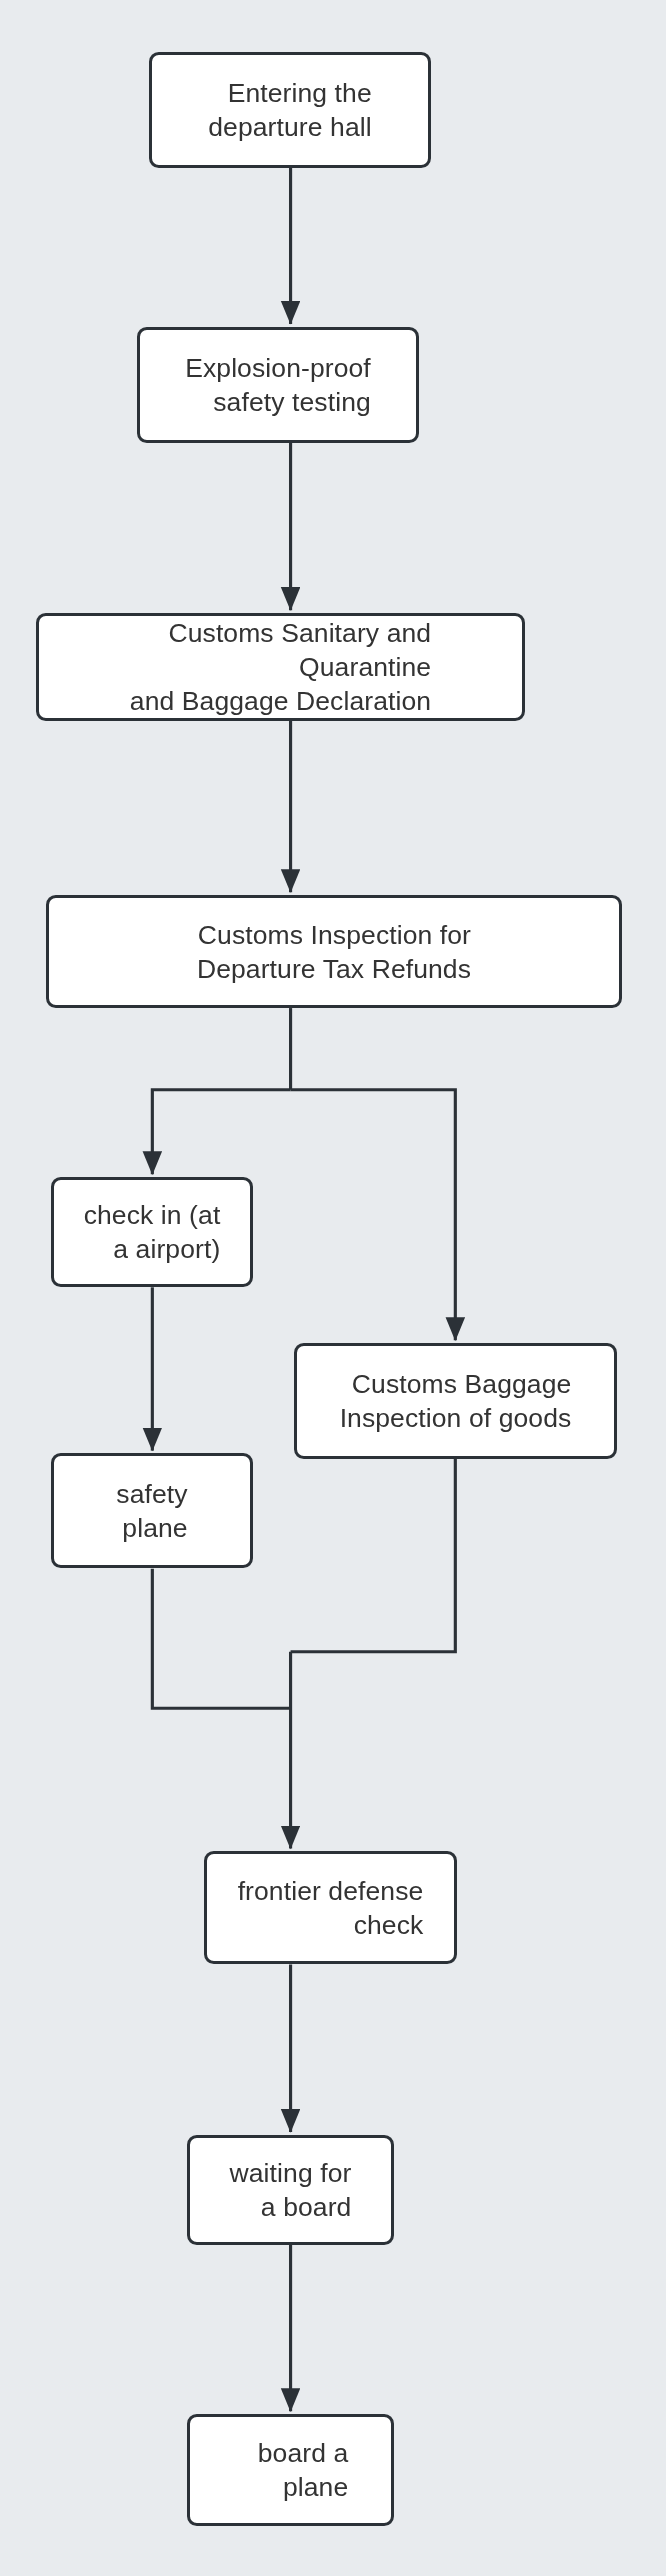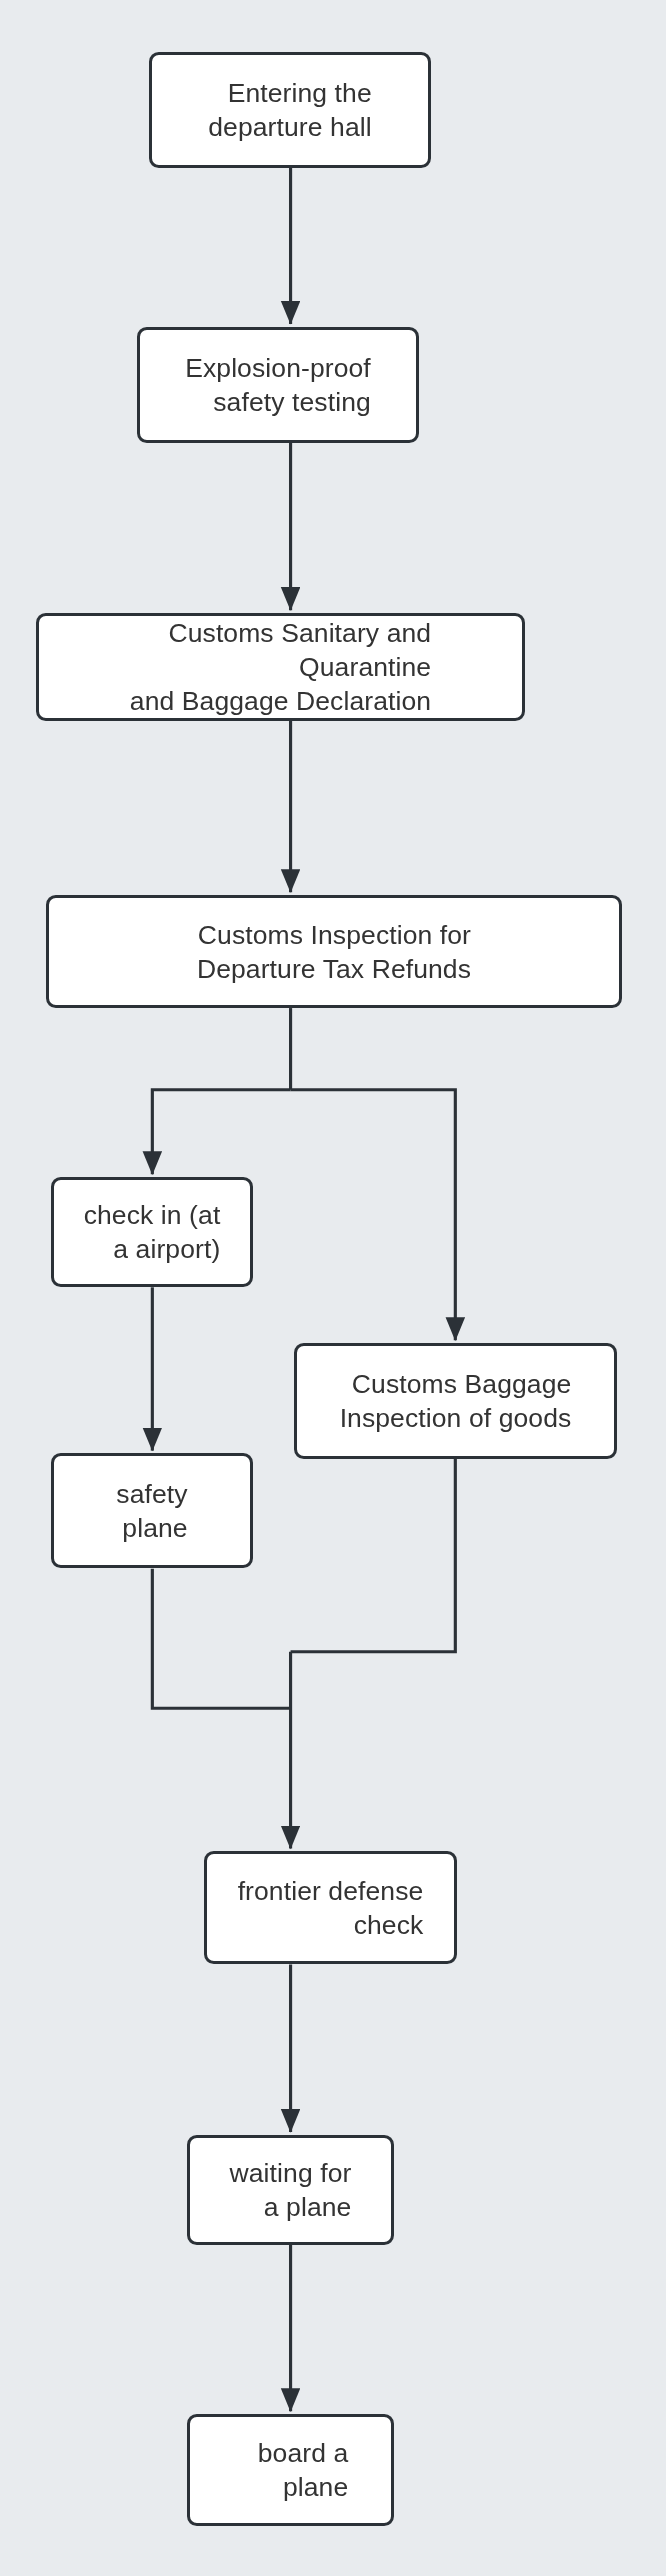--- a/index.html
+++ b/index.html
@@ -106,21 +106,21 @@
 plane</span>
   </div>
 
   <div class="node" style="left:164px; top:1851px; width:253px; height:113px;margin-left:40px;">
     <span class="label">frontier defense
 check</span>
   </div>
 
   <div class="node" style="left:187px; top:2135px; width:207px; height:110px;">
     <span class="label">waiting for
-a plane</span>
+a board</span>
   </div>
 
   <div class="node" style="left:187px; top:2414px; width:207px; height:112px;padding-left:25px;">
     <span class="label">board a
 plane</span>
   </div>
 
 </div>
 
 

